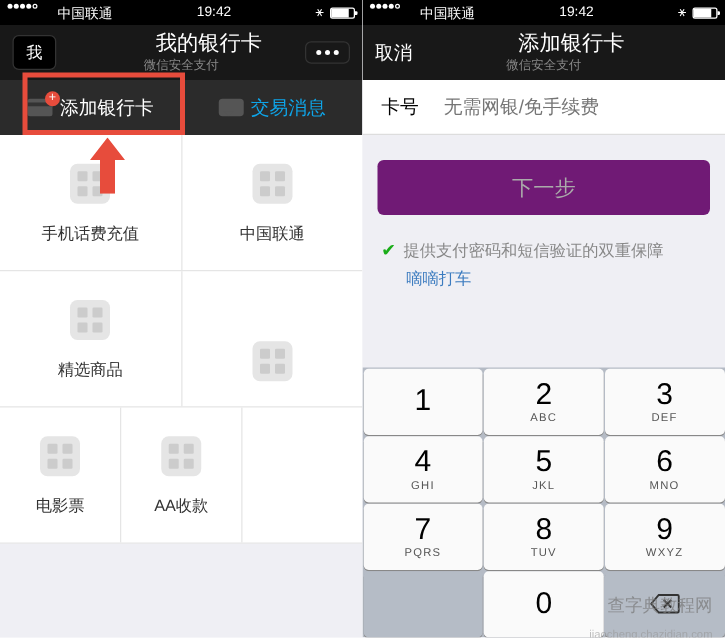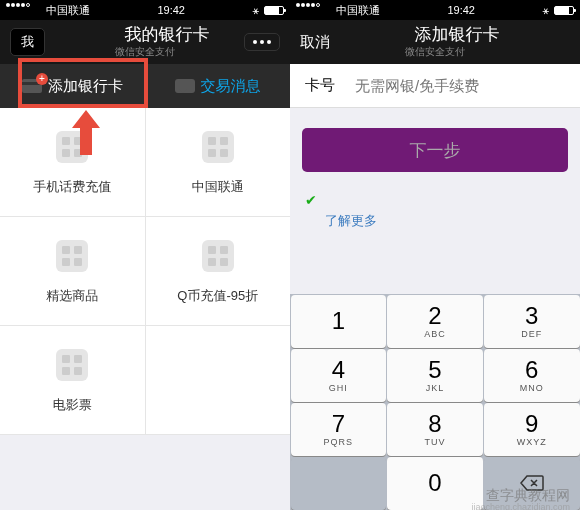--- a/index.html
+++ b/index.html
@@ -48,21 +48,21 @@
 .info-row { padding: 0 15px; display: flex; align-items: flex-start; gap: 6px; font-size: 13px; color: #888; }
 .shield { color: #1aad19; font-size: 14px; }
 .learn-more { color: #3b7bbf; font-size: 13px; padding: 4px 15px 0 35px; }
 .keypad { position: absolute; bottom: 0; left: 0; right: 0; background: #b5bbc5; }
 .key-row { display: flex; }
 .key { flex: 1; height: 53px; background: #fafafa; margin: 0.5px; display: flex; flex-direction: column; align-items: center; justify-content: center; border-radius: 4px; box-shadow: 0 1px 0 #888; }
 .key.gray { background: #b5bcc6; }
 .key-num { font-size: 24px; color: #000; line-height: 1; }
 .key-letters { font-size: 9px; color: #555; letter-spacing: 1px; margin-top: 1px; }
 .backspace svg { width: 24px; height: 18px; }
-.watermark { position: absolute; bottom: 5px; right: 10px; font-size: 14px; color: rgba(120,120,120,0.7); z-index: 20; }
+.watermark { position: absolute; bottom: 16px; right: 10px; font-size: 14px; color: rgba(120,120,120,0.7); z-index: 20; }
 .watermark-sub { position: absolute; bottom: -2px; right: 10px; font-size: 9px; color: rgba(150,150,150,0.6); z-index: 20; }
 </style>
 </head>
 <body>
 
 <div class="container">
 
   <div class="screen">
     <div class="status-bar">
       <div class="status-left">
@@ -138,32 +138,40 @@
             </div>
             <div class="grid-label">精选商品</div>
           </div>
         <div class="grid-cell">
             <div class="grid-icon">
               <span></span>
               <span></span>
               <span></span>
               <span></span>
             </div>
-            <div class="grid-label">Q币充值-95折</div>
           </div>
       </div>
       <div class="grid-row">
         <div class="grid-cell">
             <div class="grid-icon">
               <span></span>
               <span></span>
               <span></span>
               <span></span>
             </div>
             <div class="grid-label">电影票</div>
+          </div>
+        <div class="grid-cell">
+            <div class="grid-icon">
+              <span></span>
+              <span></span>
+              <span></span>
+              <span></span>
+            </div>
+            <div class="grid-label">AA收款</div>
           </div>
         <div class="grid-cell"></div>
       </div>
     </div>
     <div class="highlight-box"></div>
     <div class="arrow-up">
       <svg viewBox="0 0 36 45">
           <path d="M18 0 L32 18 L24 18 L24 45 L12 45 L12 18 L4 18 Z" fill="#e74c3c"></path>
         </svg>
     </div>
@@ -197,22 +205,23 @@
       </div>
       <div class="nav-right"></div>
     </div>
     <div class="input-row">
       <div class="input-label">卡号</div>
       <input class="input-field" readonly="" placeholder="无需网银/免手续费" style="">
     </div>
     <div class="next-btn">下一步</div>
     <div class="info-row">
       <span class="shield">✔</span>
-    </div>
-    <div class="learn-more">了解更多</div>
+      <span>提供支付密码和短信验证的双重保障</span>
+    </div>
+    <div class="learn-more">嘀嘀打车</div>
 
     <div class="keypad">
       <div class="key-row">
         <div class="key">
             <div class="key-num">1</div>
             <div class="key-letters"></div>
           </div>
         <div class="key">
             <div class="key-num">2</div>
             <div class="key-letters">ABC</div>

